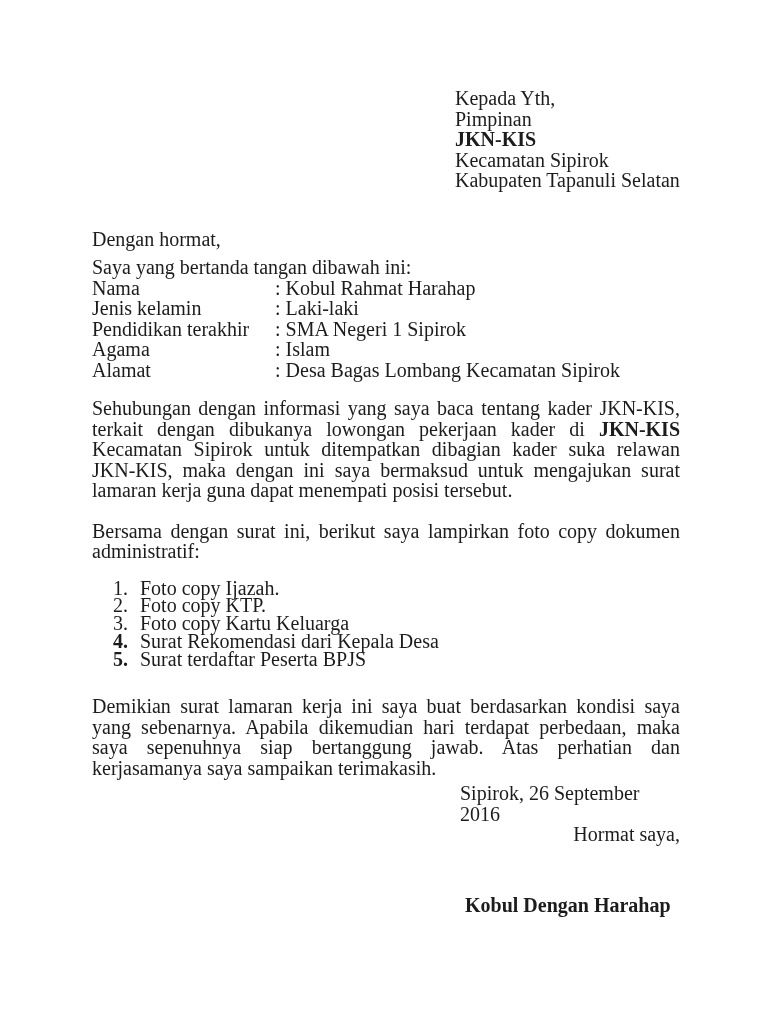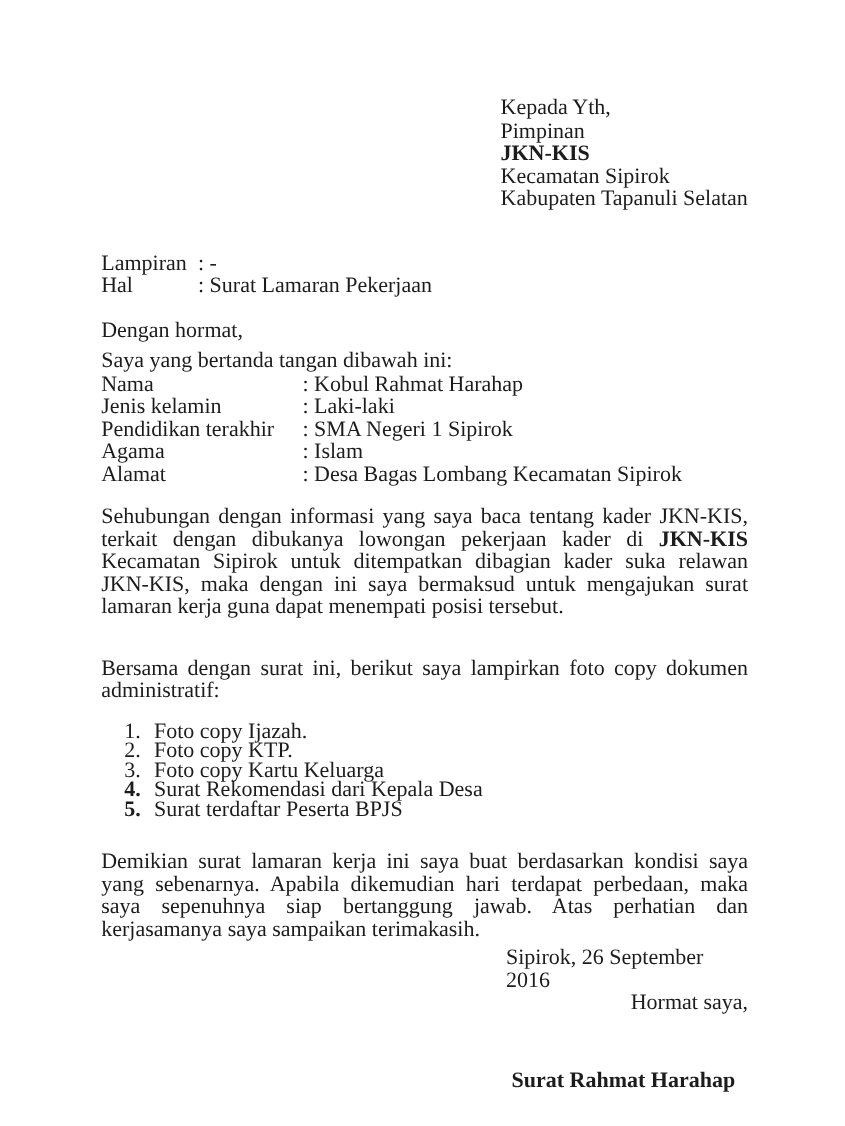--- a/index.html
+++ b/index.html
@@ -31,21 +31,21 @@
   }
   .salutation { margin-bottom: 8px; }
   .personal { margin-bottom: 18px; }
   .personal .label {
     display: inline-block;
     width: 183px;
     vertical-align: top;
   }
   .para {
     text-align: justify;
-    margin-bottom: 36px;
+    margin-bottom: 20px;
   }
   .para-intro-docs { margin-bottom: 18px; }
   .doc-list {
     padding-left: 21px;
     margin-bottom: 28px;
   }
   .doc-list .item { line-height: 17.8px; }
   .doc-list .num {
     display: inline-block;
     width: 27px;
@@ -69,28 +69,20 @@
 <div class="page">
 
   <div class="recipient">
     <div>Kepada Yth,</div>
     <div>Pimpinan</div>
     <div class="bold">JKN-KIS</div>
     <div>Kecamatan Sipirok</div>
     <div>Kabupaten Tapanuli Selatan</div>
   </div>
 
-  <div class="meta">
-    <div class="row">
-      <span class="label">Lampiran</span><span class="value">: -</span>
-    </div>
-    <div class="row">
-      <span class="label">Hal</span><span class="value">: Surat Lamaran Pekerjaan</span>
-    </div>
-  </div>
 
   <div class="opening">
     <div class="salutation">Dengan hormat,</div>
     <div>Saya yang bertanda tangan dibawah ini:</div>
   </div>
 
   <div class="personal">
     <div class="row">
       <span class="label">Nama</span><span class="value">: Kobul Rahmat Harahap</span>
     </div>
@@ -128,15 +120,15 @@
     <div class="item">
       <span class="num bold-num">5.</span><span>Surat terdaftar Peserta BPJS</span>
     </div>
   </div>
 
   <p class="closing-para">Demikian surat lamaran kerja ini saya buat berdasarkan kondisi saya yang sebenarnya. Apabila dikemudian hari terdapat perbedaan, maka saya sepenuhnya siap bertanggung jawab. Atas perhatian dan kerjasamanya saya sampaikan terimakasih.</p>
 
   <div class="date-line">Sipirok, 26 September 2016</div>
   <div class="regards-line">Hormat saya,</div>
 
-  <div class="signature-name">Surat Rahmat Harahap</div>
+  <div class="signature-name">Kobul Dengan Harahap</div>
 
 </div>
 
 </body></html>

